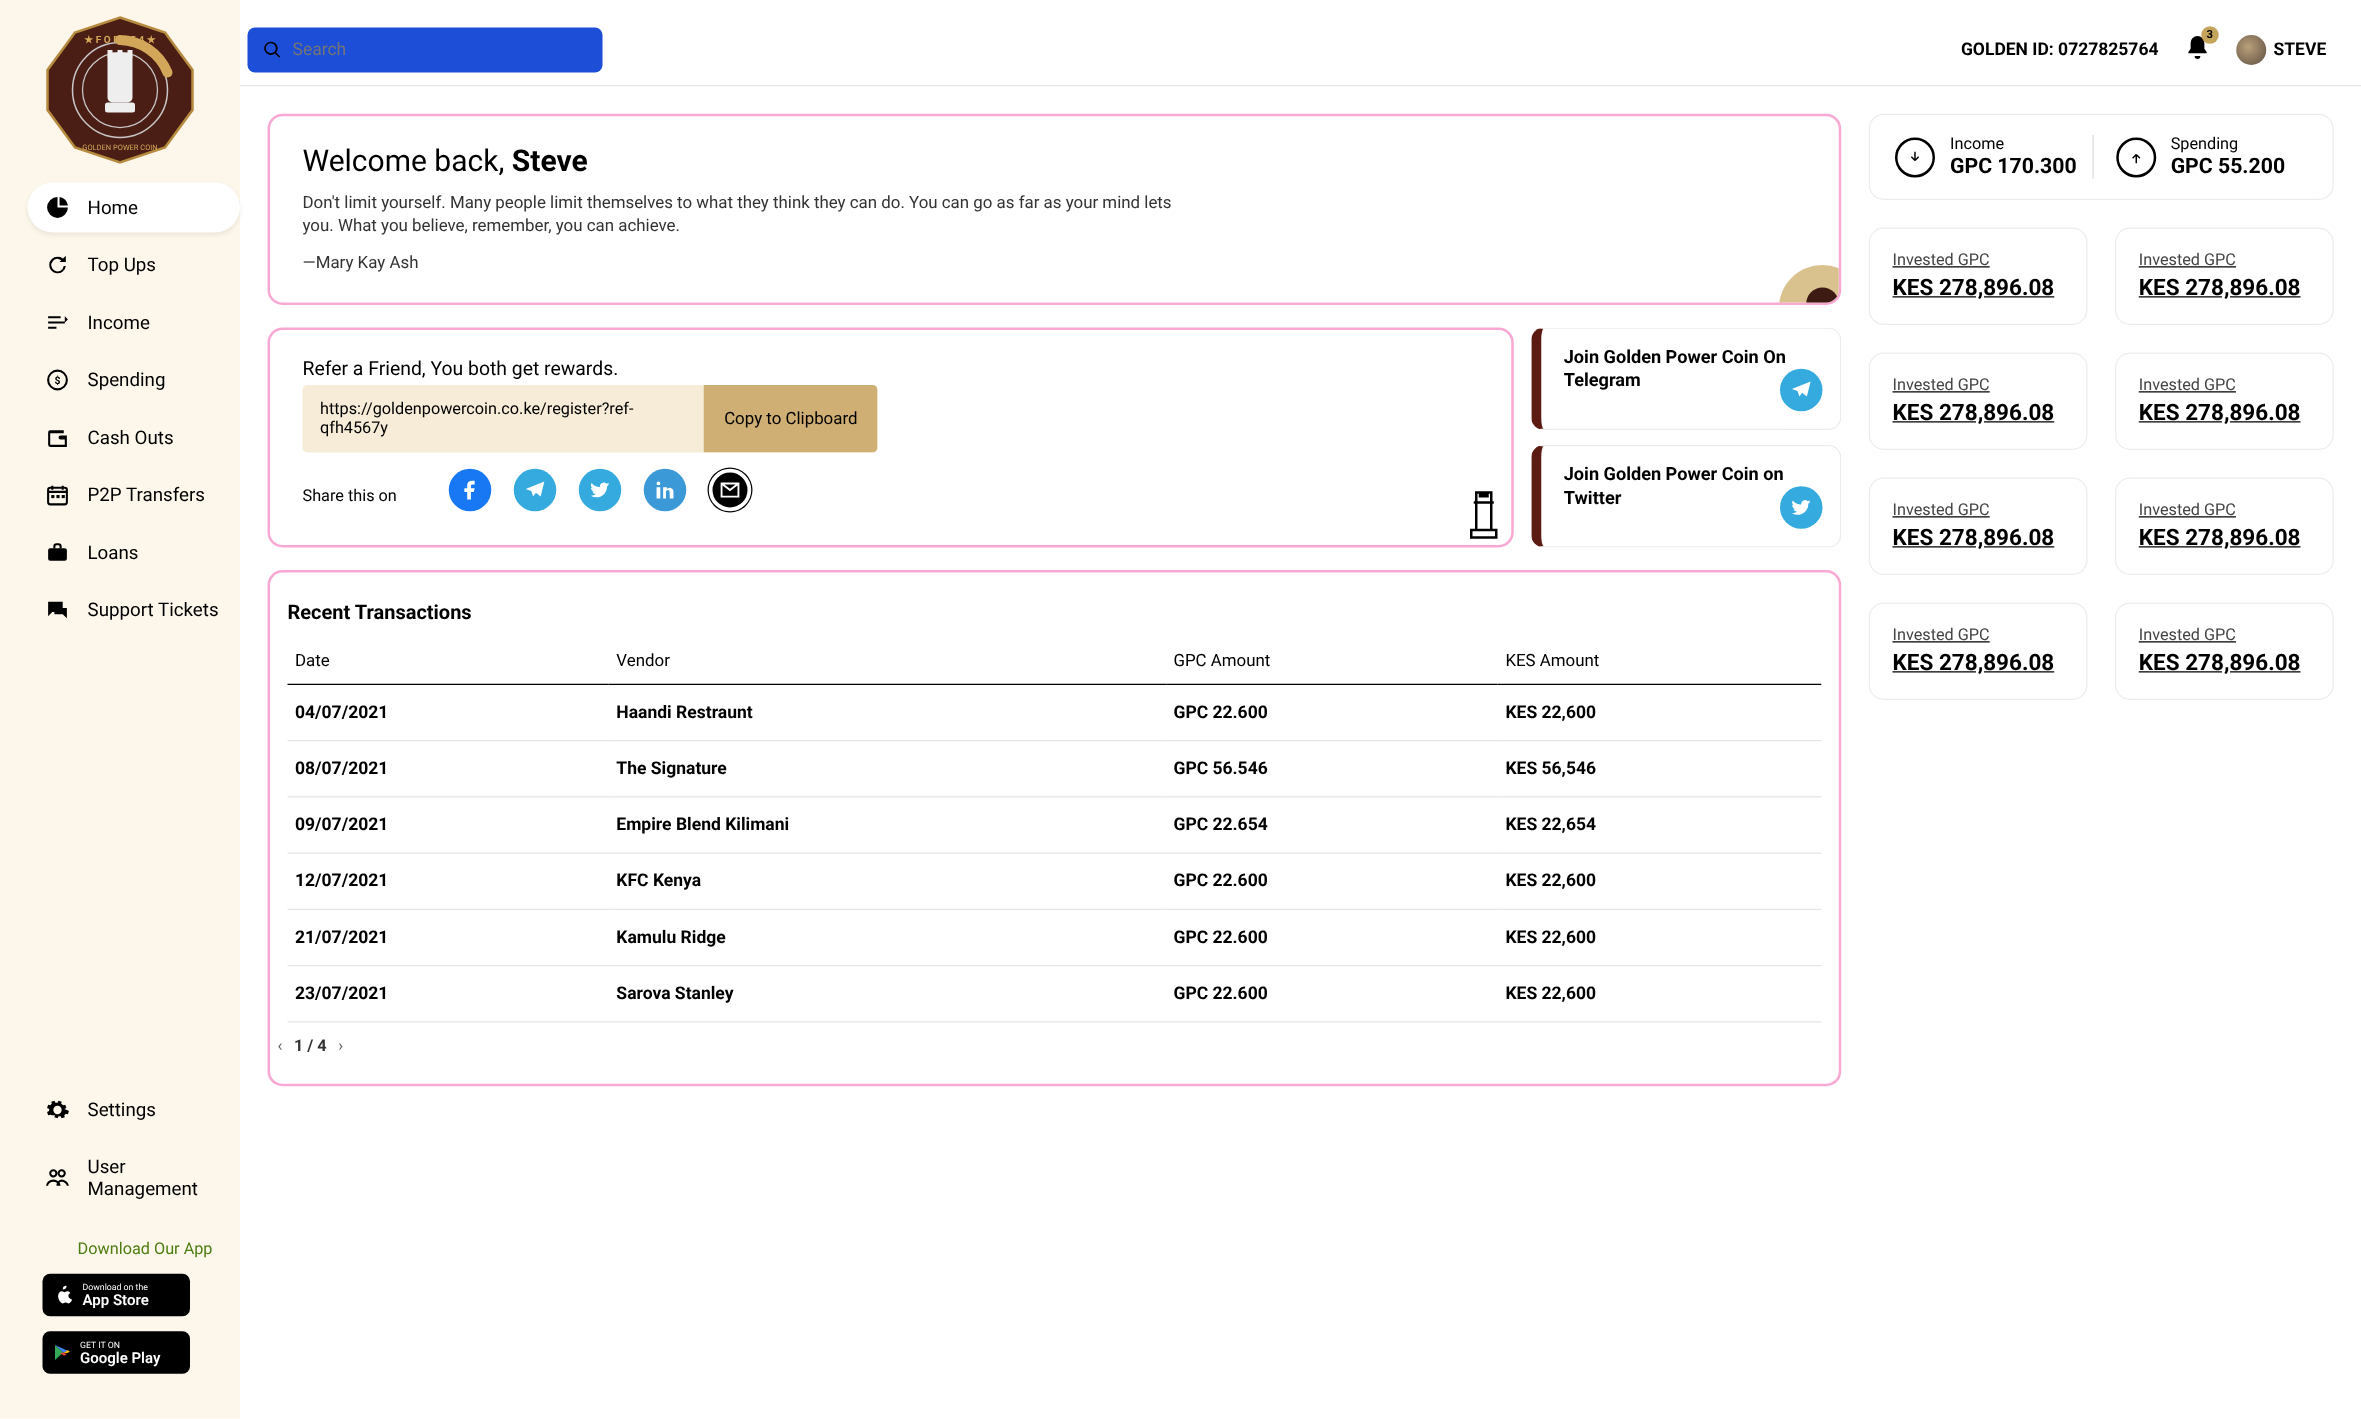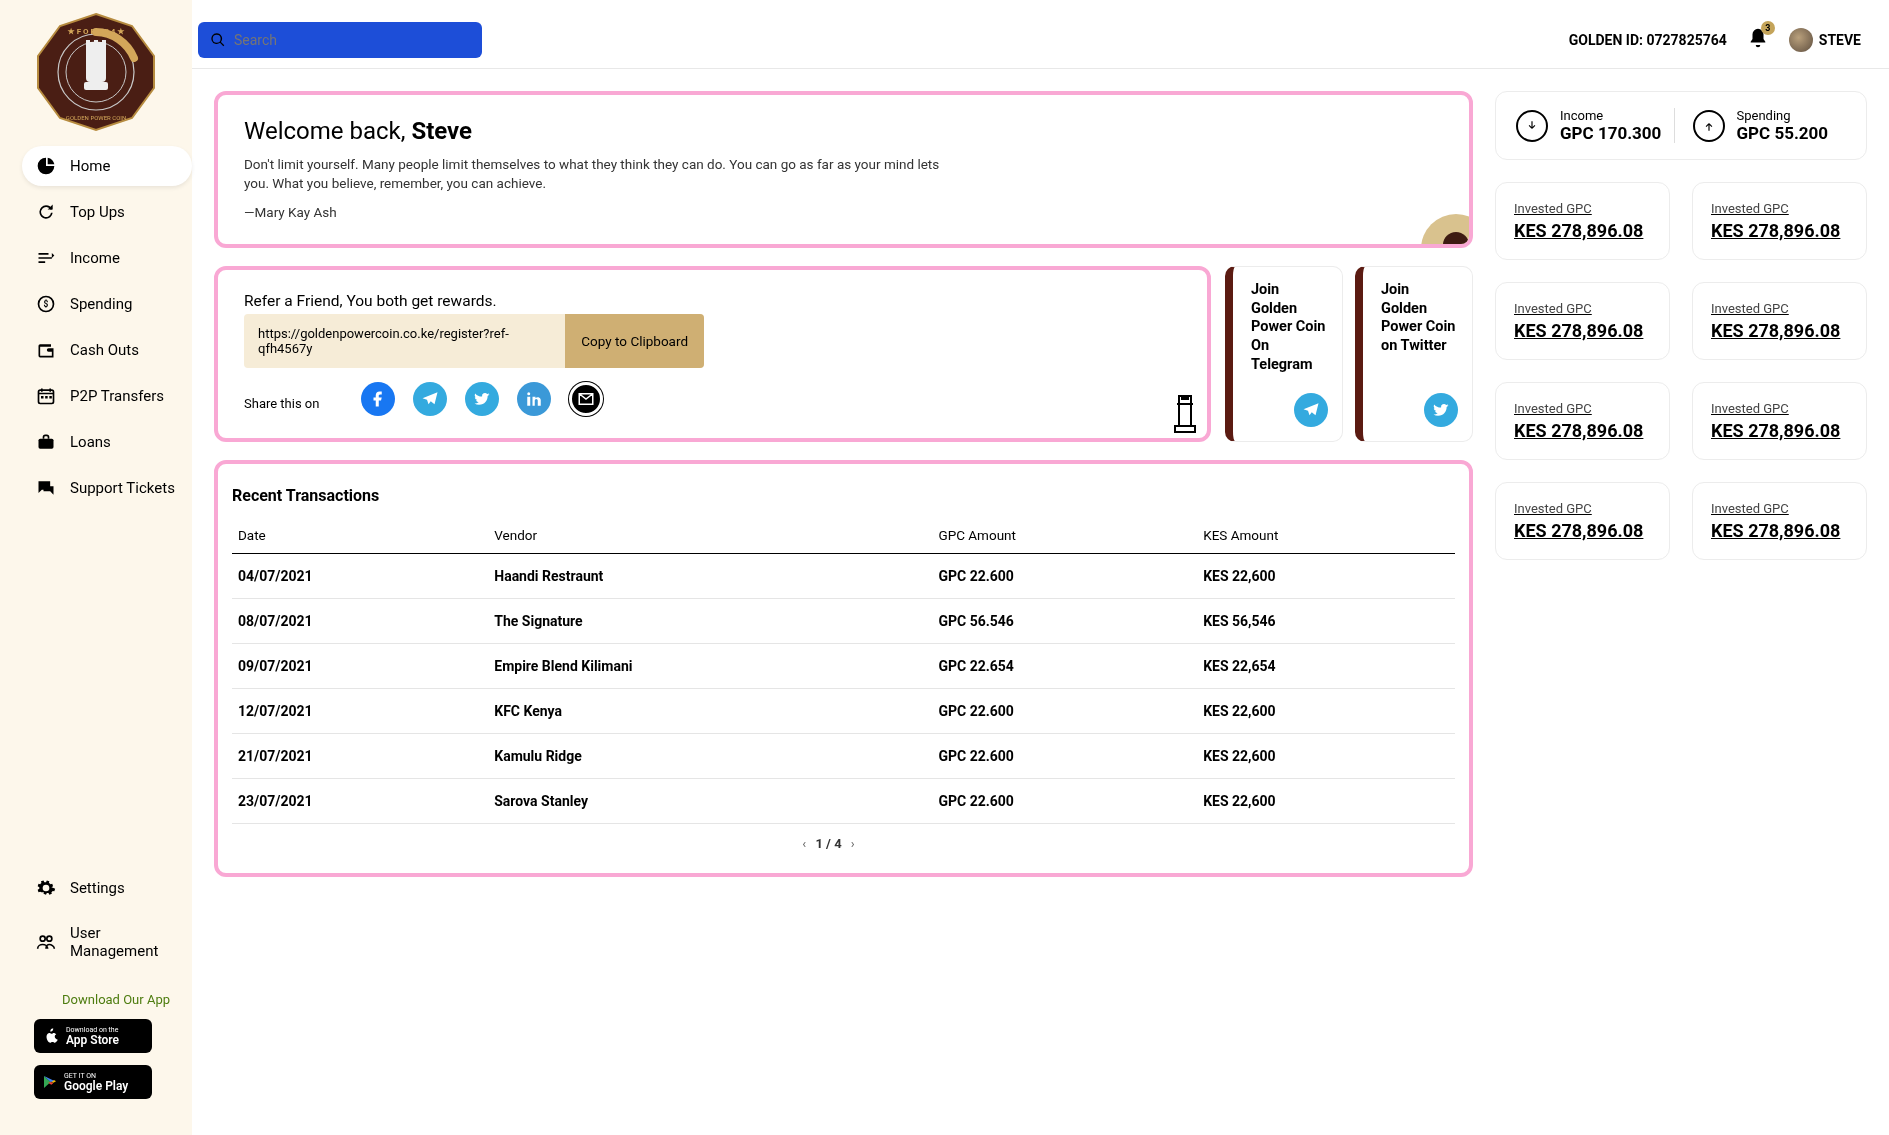--- a/index.html
+++ b/index.html
@@ -26,21 +26,21 @@
 .spacer { flex: 1; }
 .account-id { font-size: 14px; font-weight: 700; }
 .bell-wrap { position: relative; cursor: pointer; }
 .bell-wrap svg { width: 22px; height: 22px; fill: #000; }
 .badge { position: absolute; top: -6px; right: -6px; background: #c4a45a; color: #000; font-size: 9px; font-weight: 700; border-radius: 50%; width: 14px; height: 14px; display: flex; align-items: center; justify-content: center; }
 .avatar { width: 24px; height: 24px; border-radius: 50%; background: radial-gradient(circle at 40% 40%, #b9a07c, #5d4d3e); }
 .user-name { font-size: 14px; font-weight: 700; }
 .content { flex: 1; display: flex; gap: 22px; padding: 22px 22px 0 22px; }
 .left-col { flex: 1; display: flex; flex-direction: column; gap: 18px; }
 .right-col { width: 372px; display: flex; flex-direction: column; gap: 22px; }
-.card { background: #fff; border-radius: 12px; border: 4px solid #f9a8d4; padding: 22px 26px; }
+.card { background: #fff; border-radius: 12px; border: 2px solid #f9a8d4; padding: 22px 26px; }
 .welcome { position: relative; overflow: hidden; }
 .welcome h1 { font-size: 24px; font-weight: 400; margin-bottom: 10px; }
 .welcome h1 b { font-weight: 700; }
 .welcome p { font-size: 13.5px; color: #333; line-height: 1.4; max-width: 700px; }
 .welcome .author { margin-top: 10px; font-size: 13.5px; }
 .ring { position: absolute; right: -22px; bottom: -40px; width: 70px; height: 70px; border-radius: 50%; background: #d9c28e; }
 .ring::after { content: ""; position: absolute; top: 18px; left: 22px; width: 26px; height: 26px; border-radius: 50%; background: #3e1b12; }
 .row2 { display: flex; gap: 14px; }
 .refer-card { flex: 1; position: relative; }
 .refer-title { font-size: 15.5px; font-weight: 400; margin-bottom: 4px; }
@@ -51,31 +51,31 @@
 .share-label { font-size: 13px; margin-top: 28px; display: inline-block; }
 .social-row { display: inline-flex; gap: 18px; margin-left: 38px; align-items: center;}
 .social { width: 34px; height: 34px; border-radius: 50%; display: flex; align-items: center; justify-content: center; cursor: pointer; }
 .social svg { width: 18px; height: 18px; fill: #fff; }
 .fb { background: #1877f2; }
 .tg { background: #34aadf; }
 .tw { background: #34aadf; }
 .li { background: #3b99d8; }
 .mail { background: #000; border: 3px solid #fff; box-shadow: 0 0 0 1px #000; }
 .chess-svg { position: absolute; right: 8px; bottom: 4px; width: 28px; height: 44px; }
-.join-col { width: 248px; display: flex; flex-direction: row; gap: 12px; }
+.join-col { width: 248px; display: flex; flex-direction: column; gap: 12px; }
 .join-card { border: 1px solid #ececec; border-left: 8px solid #5b1b12; border-radius: 10px; padding: 14px 16px 14px 18px; position: relative; min-height: 82px; }
 .join-card .title { font-size: 14.5px; font-weight: 700; line-height: 1.3; max-width: 180px; }
 .join-card .circ { position: absolute; right: 14px; bottom: 14px; width: 34px; height: 34px; border-radius: 50%; background: #34aadf; display: flex; align-items: center; justify-content: center; cursor: pointer; }
 .join-card .circ svg { fill: #fff; width: 18px; height: 18px; }
 .txn-card { padding: 22px 0 22px 0; }
 .txn-title { font-size: 16px; font-weight: 700; padding: 0 14px 12px 14px; }
 table { width: calc(100% - 28px); margin: 0 14px; border-collapse: collapse; }
 th { text-align: left; font-weight: 400; font-size: 13.5px; padding: 10px 6px; border-bottom: 1px solid #000; }
 td { font-weight: 700; font-size: 14px; padding: 14px 6px; border-bottom: 1px solid #e5e5e5; }
-.pager { text-align: center; padding: 12px 30px 0 0; font-size: 13px; font-weight: 700; color: #333; }
+.pager { text-align: left; padding: 12px 30px 0 0; font-size: 13px; font-weight: 700; color: #333; }
 .pager .chev { padding: 0 6px; cursor: pointer; color: #666; font-weight: 400; }
 .balance-card { text-align: left; }
 .balance-label { font-size: 13.5px; }
 .balance-val { font-size: 26px; font-weight: 700; text-align: right; margin-top: -20px; margin-bottom: 18px; }
 .bal-btns { display: flex; gap: 12px; justify-content: flex-end; }
 .pill-btn { background: #d7c18e; border: none; border-radius: 22px; padding: 11px 24px; font-size: 14px; font-weight: 700; cursor: pointer; }
 .io-card { display: flex; border: 1px solid #ececec; border-radius: 12px; padding: 16px 20px; gap: 0; }
 .io-half { flex: 1; display: flex; gap: 12px; align-items: center; }
 .io-half:first-child { border-right: 1px solid #ddd; margin-right: 18px; padding-right: 4px; }
 .io-circle { width: 32px; height: 32px; border: 2px solid #000; border-radius: 50%; display: flex; align-items: center; justify-content: center; flex-shrink: 0; }

